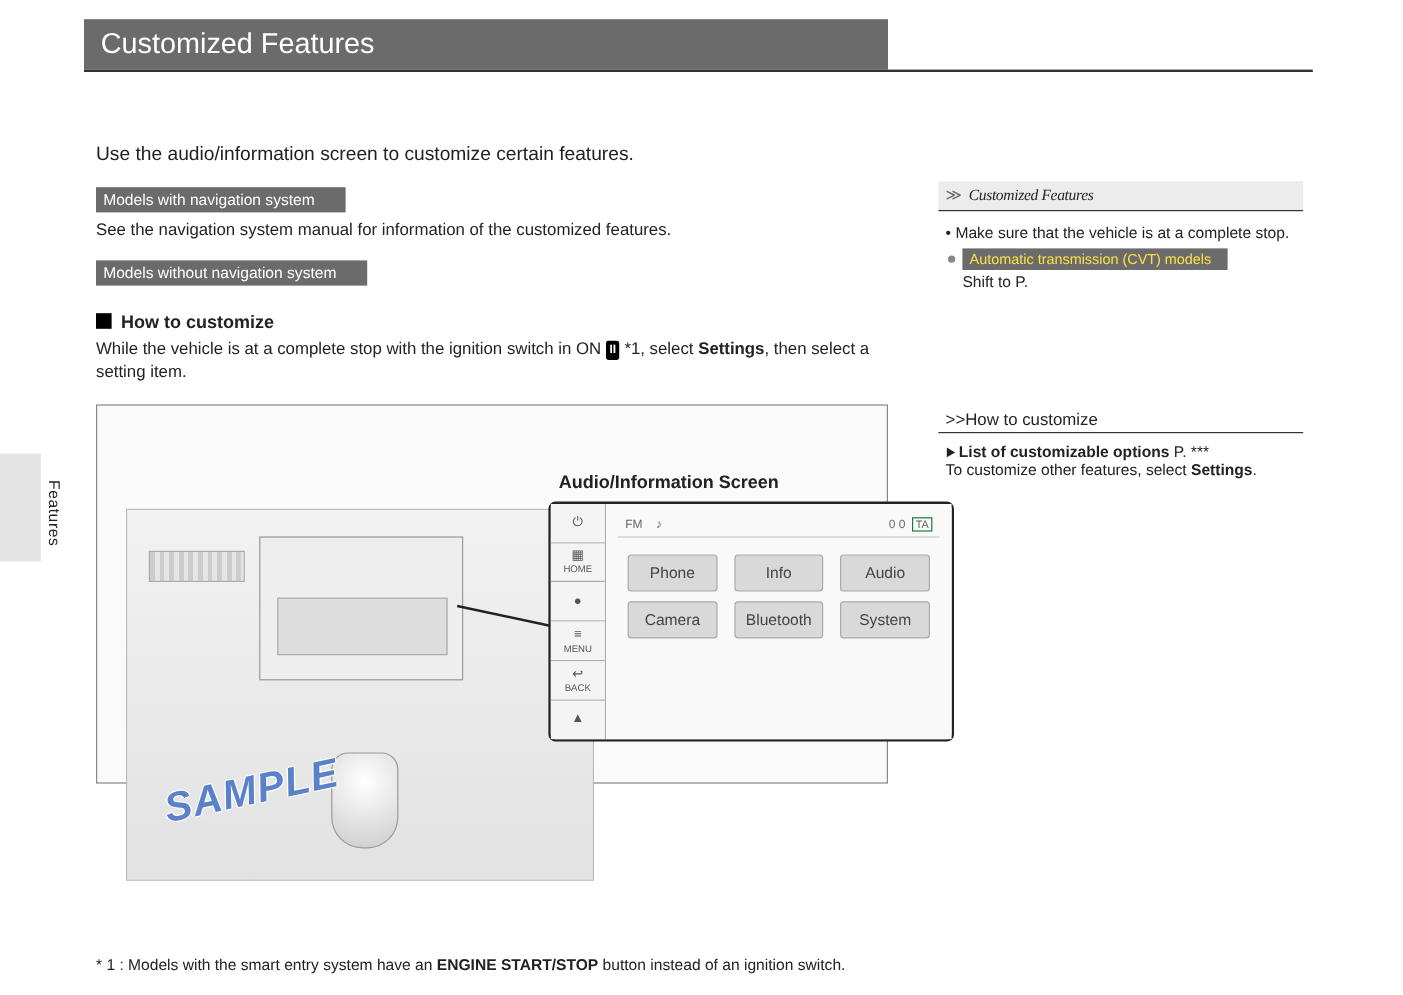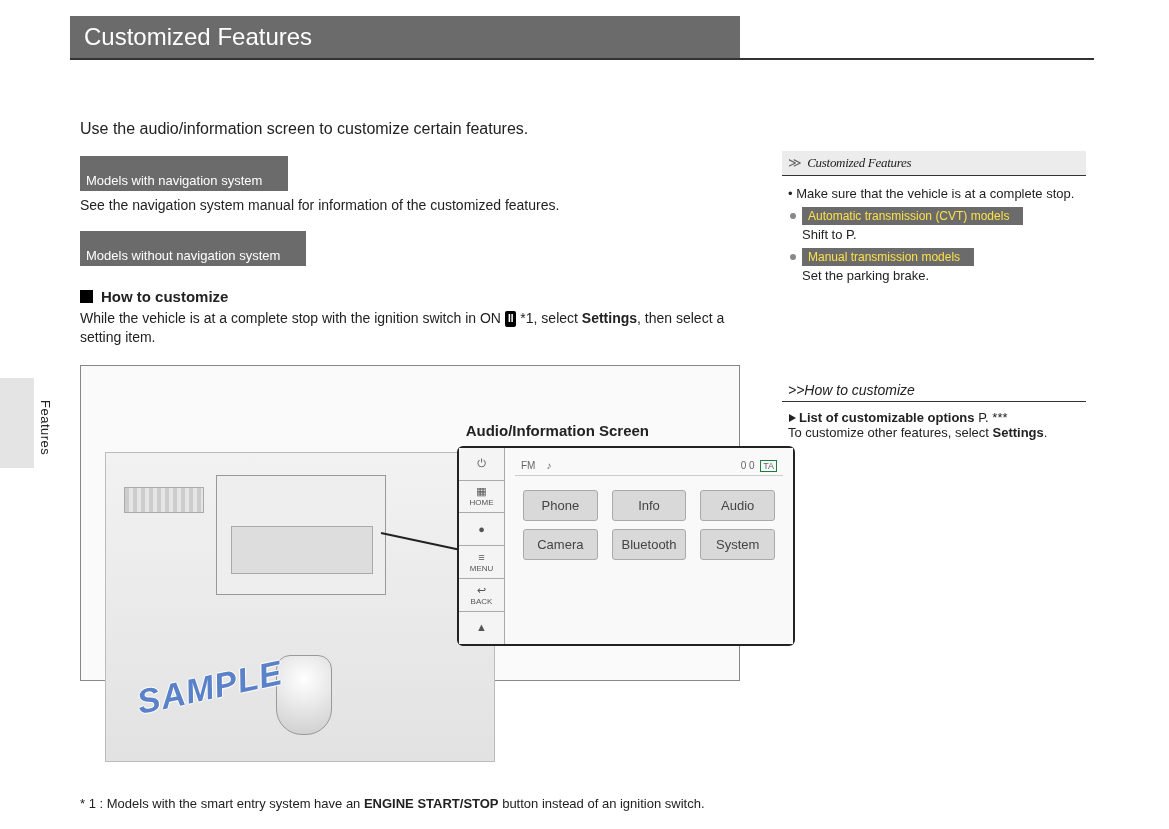--- a/index.html
+++ b/index.html
@@ -56,21 +56,21 @@
     width: 660px;
   }
   .intro {
     font-size: 16px;
   }
   .model-chip {
     display: inline-block;
     background: #6b6b6b;
     color: #fff;
     font-size: 13px;
-    padding: 17px 26px 3px 6px;
+    padding: 3px 26px 3px 6px;
     margin-top: 18px;
     margin-bottom: 6px;
     text-align: center;
   }
   .model-text { font-size: 14px; }
   .heading-row { margin-top: 16px; }
   .blk-square {
     display: inline-block;
     width: 13px;
     height: 13px;
@@ -268,21 +268,20 @@
     color: #fde047;
     font-size: 12px;
     padding: 2px 14px 2px 6px;
   }
   .sub-text { margin-left: 14px; font-size:13px; }
   .side-sec-header {
     margin-top: 96px;
     border-bottom: 1.5px solid #333;
     padding: 3px 6px;
     font-size: 14px;
-    font-style: italic;
   }
   .arrow-right {
     display:inline-block;
     width:0; height:0;
     border-top: 4px solid transparent;
     border-bottom: 4px solid transparent;
     border-left: 7px solid #222;
     margin: 0 3px 0 1px;
     vertical-align: 0px;
   }
@@ -389,27 +388,20 @@
   </div>
   <div class="side-block">
     <div style="margin-top:2px;">• Make sure that the vehicle is at a complete stop.</div>
     <div class="bullet-line">
       <span class="bullet-dot"></span>
       <div>
         <span class="trans-chip">Automatic transmission (CVT) models</span>
         <div class="sub-text" style="margin-left:0;margin-top:2px;">Shift to P.</div>
       </div>
     </div>
-    <div class="bullet-line">
-      <span class="bullet-dot"></span>
-      <div>
-        <span class="trans-chip">Manual transmission models</span>
-        <div class="sub-text" style="margin-left:0;margin-top:2px;">Set the parking brake.</div>
-      </div>
-    </div>
   </div>
 
   <div class="side-sec-header">
     <span>&gt;&gt;</span><span>How to customize</span>
   </div>
   <div class="side-block">
     <div>
       <span> </span><span class="arrow-right"></span><span class="bold">List of customizable options</span><span> P. ***</span>
     </div>
     <div>

